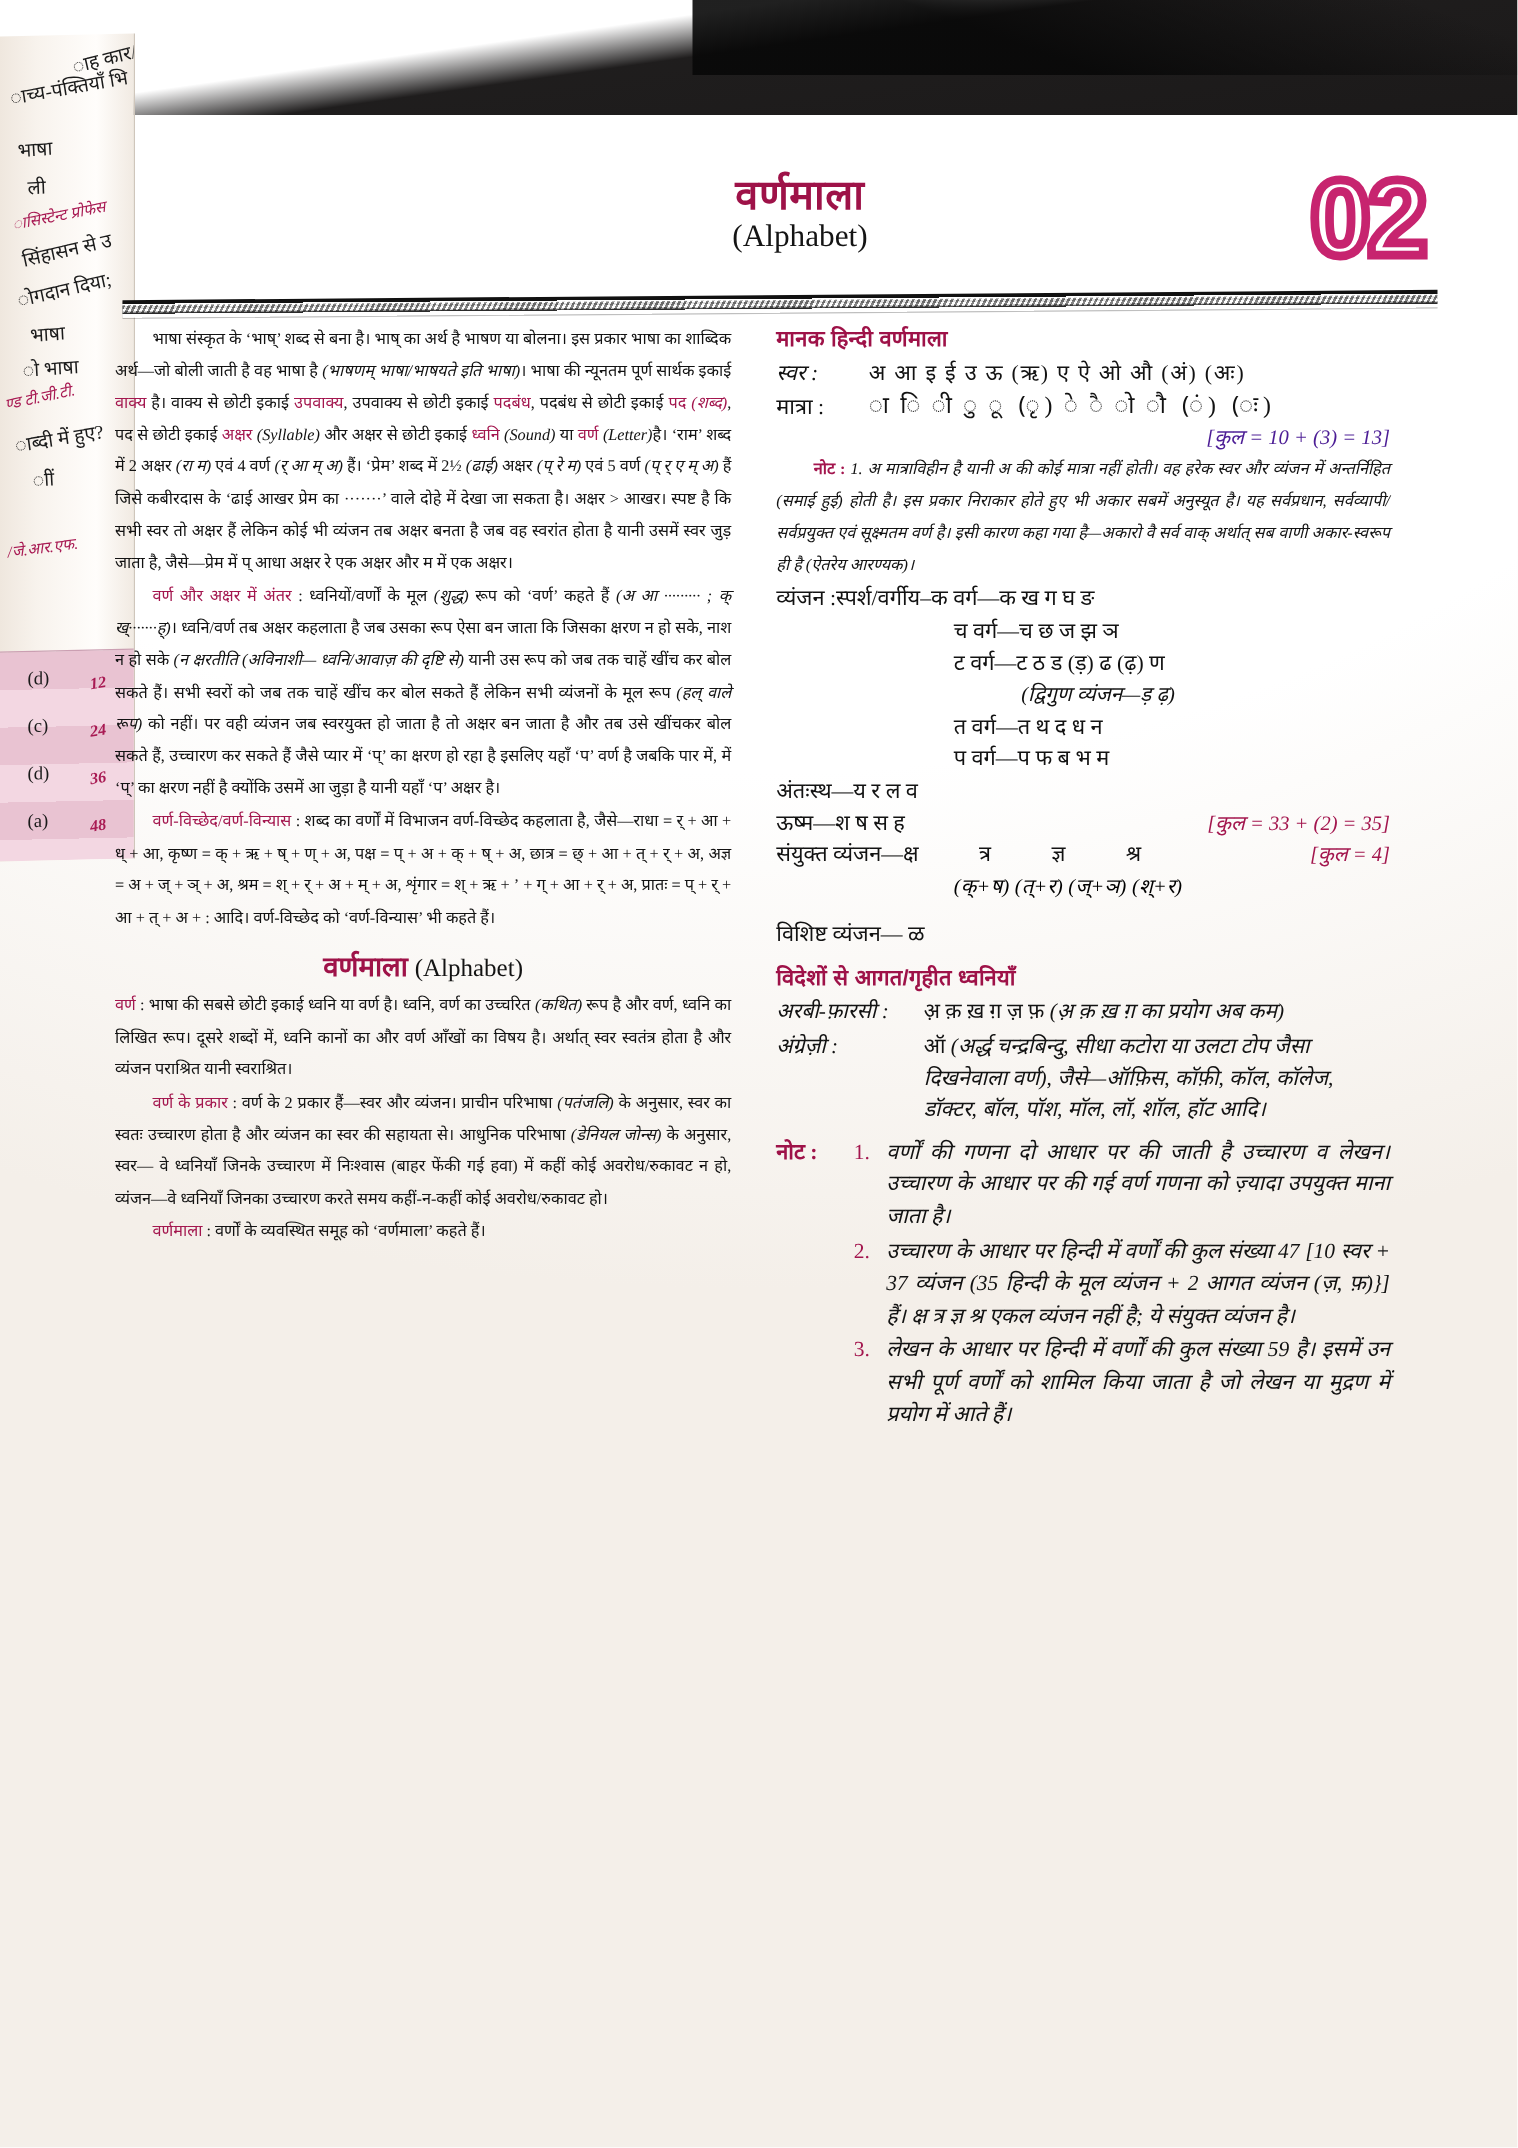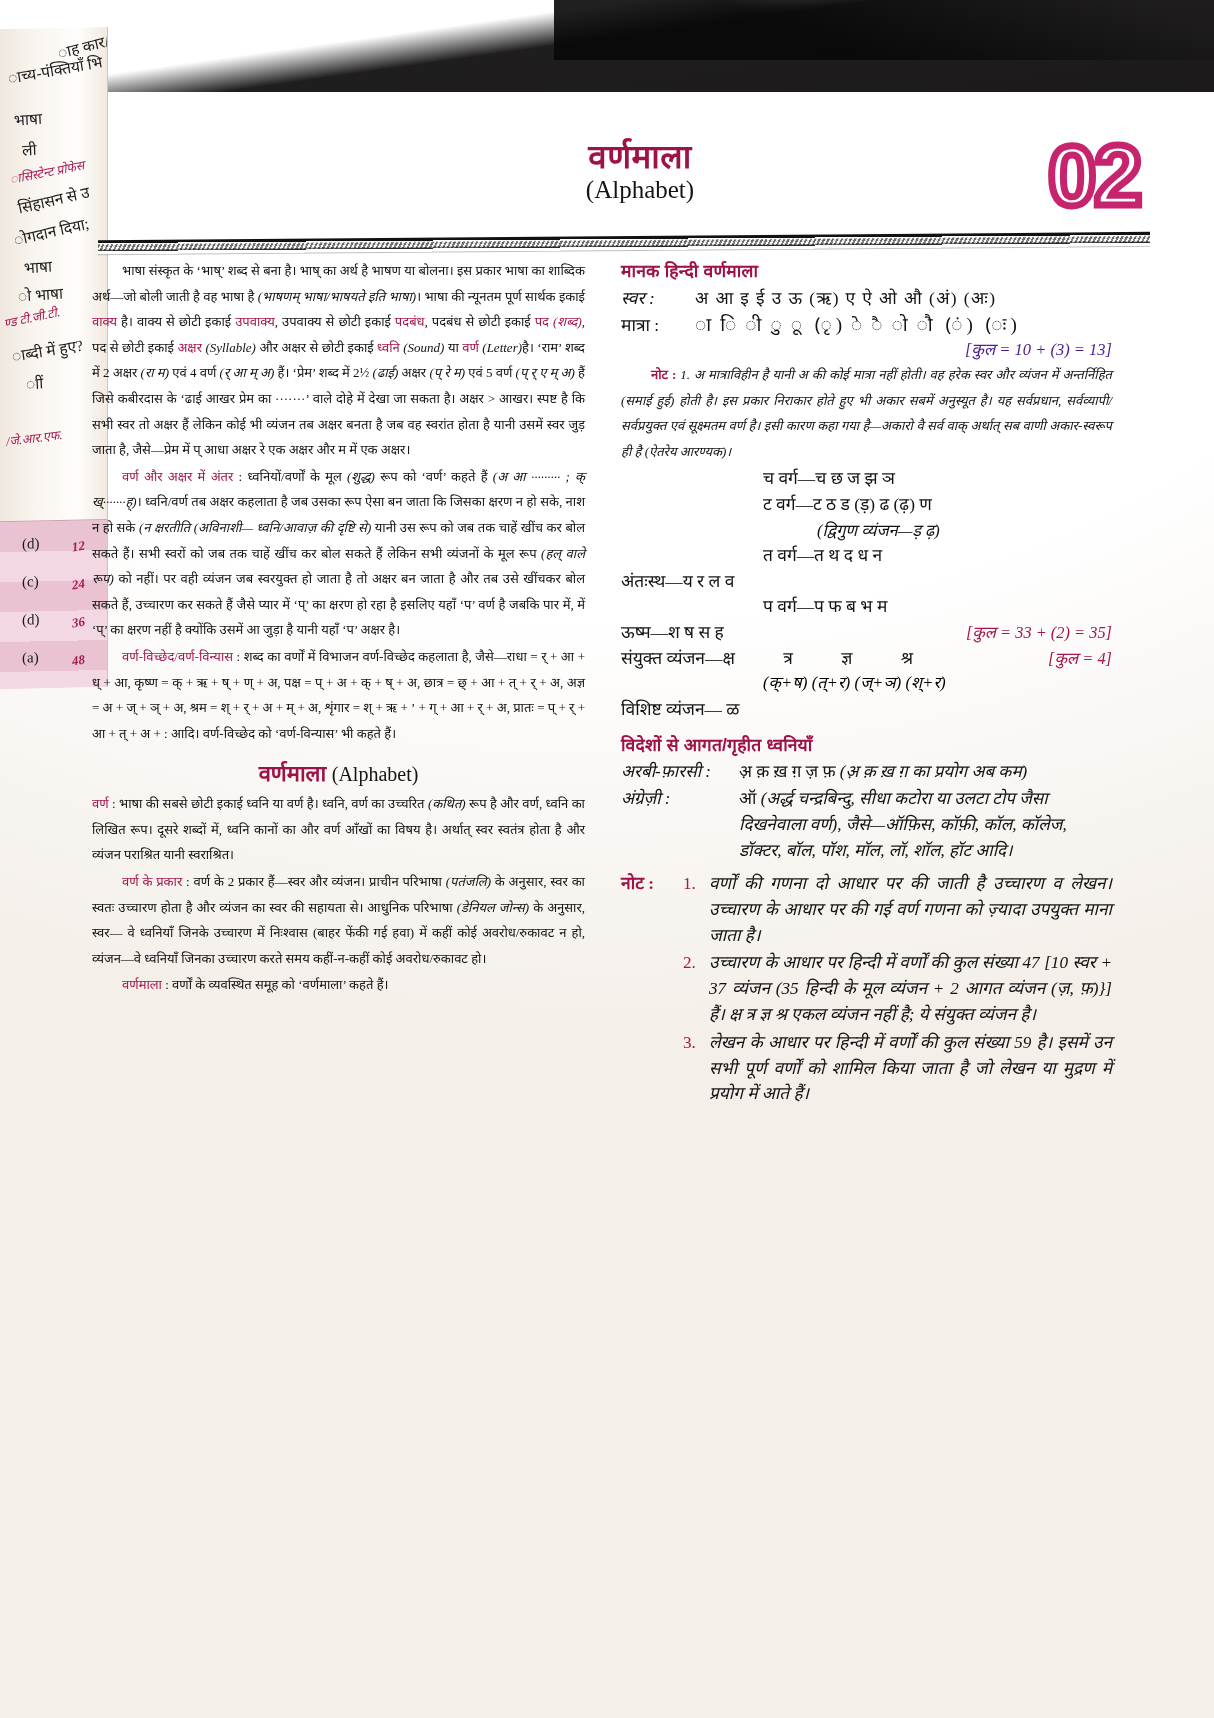--- a/index.html
+++ b/index.html
@@ -232,31 +232,32 @@
     </div>
     <div class="defrow matra">
       <div class="lbl n">मात्रा :</div>
       <div class="val">ा  ि  ी  ु  ू  (ृ)  े  ै  ो  ौ  (ं)  (ः)</div>
     </div>
     <div class="kulnote">[कुल = 10 + (3) = 13]</div>
 
     <p class="t ind" id="rn1"><span class="bold red">नोट : </span><span class="it">1. अ मात्राविहीन है यानी अ की कोई मात्रा नहीं होती। वह हरेक स्वर और व्यंजन में अन्तर्निहित (समाई हुई) होती है। इस प्रकार निराकार होते हुए भी अकार सबमें अनुस्यूत है। यह सर्वप्रधान, सर्वव्यापी/सर्वप्रयुक्त एवं सूक्ष्मतम वर्ण है। इसी कारण कहा गया है—अकारो वै सर्व वाक् अर्थात् सब वाणी अकार-स्वरूप ही है </span><span class="it">(ऐतरेय आरण्यक)</span><span class="it">।</span></p>
 
     <div class="vargablock">
+      <div class="vline" id="vlab">व्यंजन :स्पर्श/वर्गीय–क वर्ग—क ख ग घ ङ</div>
       <div class="vline vindent2" id="vg1">च वर्ग—च छ ज झ ञ</div>
       <div class="vline vindent2" id="vg2">ट वर्ग—ट ठ ड (ड़) ढ (ढ़) ण</div>
       <div class="vline vsmall vindent3" id="vg3">(द्विगुण व्यंजन—ड़ ढ़)</div>
       <div class="vline vindent2" id="vg4">त वर्ग—त थ द ध न</div>
+      <div class="vline vindent2" id="vg5">प वर्ग—प फ ब भ म</div>
+
       <div class="vline" id="vant">अंतःस्थ—य र ल व</div>
-
-      <div class="vline vindent2" id="vg5">प वर्ग—प फ ब भ म</div>
       <div class="vline" id="vush"><span class="tot">[कुल = 33 + (2) = 35]</span><span>ऊष्म—श ष स ह</span></div>
       <div class="vline" id="vsan"><span class="tot">[कुल = 4]</span><span>संयुक्त व्यंजन—</span><span style="letter-spacing: 22px;">क्ष   त्र   ज्ञ   श्र</span></div>
       <div class="decomp">(क्+ष) (त्+र) (ज्+ञ) (श्+र)</div>
-      <div class="vline" id="vvis" style="margin-top:4px;">विशिष्ट व्यंजन— ळ</div>
+      <div class="vline" id="vvis" style="margin-top:16px;">विशिष्ट व्यंजन— ळ</div>
     </div>
 
     <h4 class="rh rh2">विदेशों से आगत/गृहीत ध्वनियाँ</h4>
 
     <div class="frow">
       <div class="fl">अरबी-फ़ारसी :</div>
       <div class="fv" id="f0"><span>अ़ क़ ख़ ग़ ज़ फ़ </span><span class="it">(अ़ क़ ख़ ग़ का प्रयोग अब कम)</span></div>
     </div>
 
     <div class="frow" style="margin-top:2px;">

